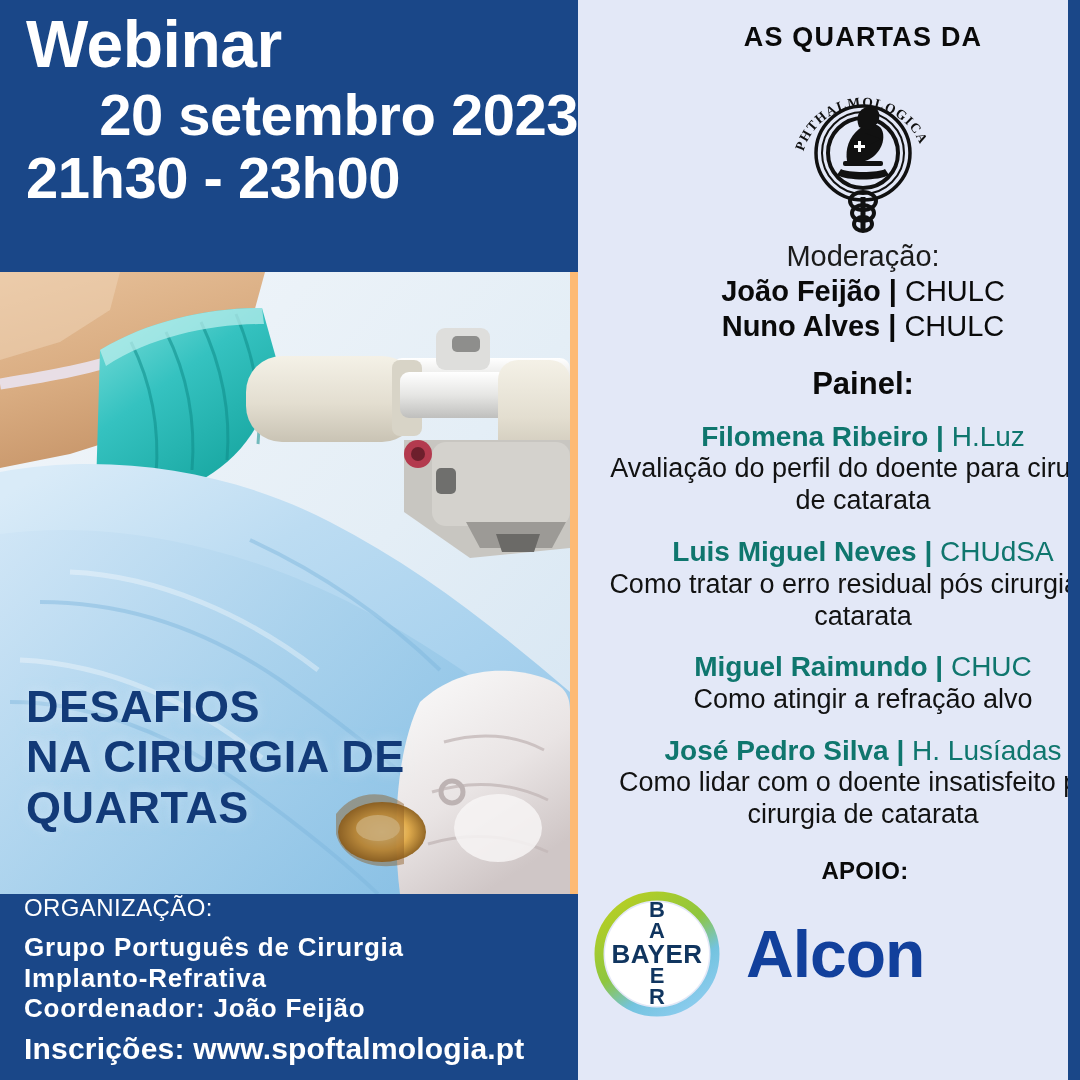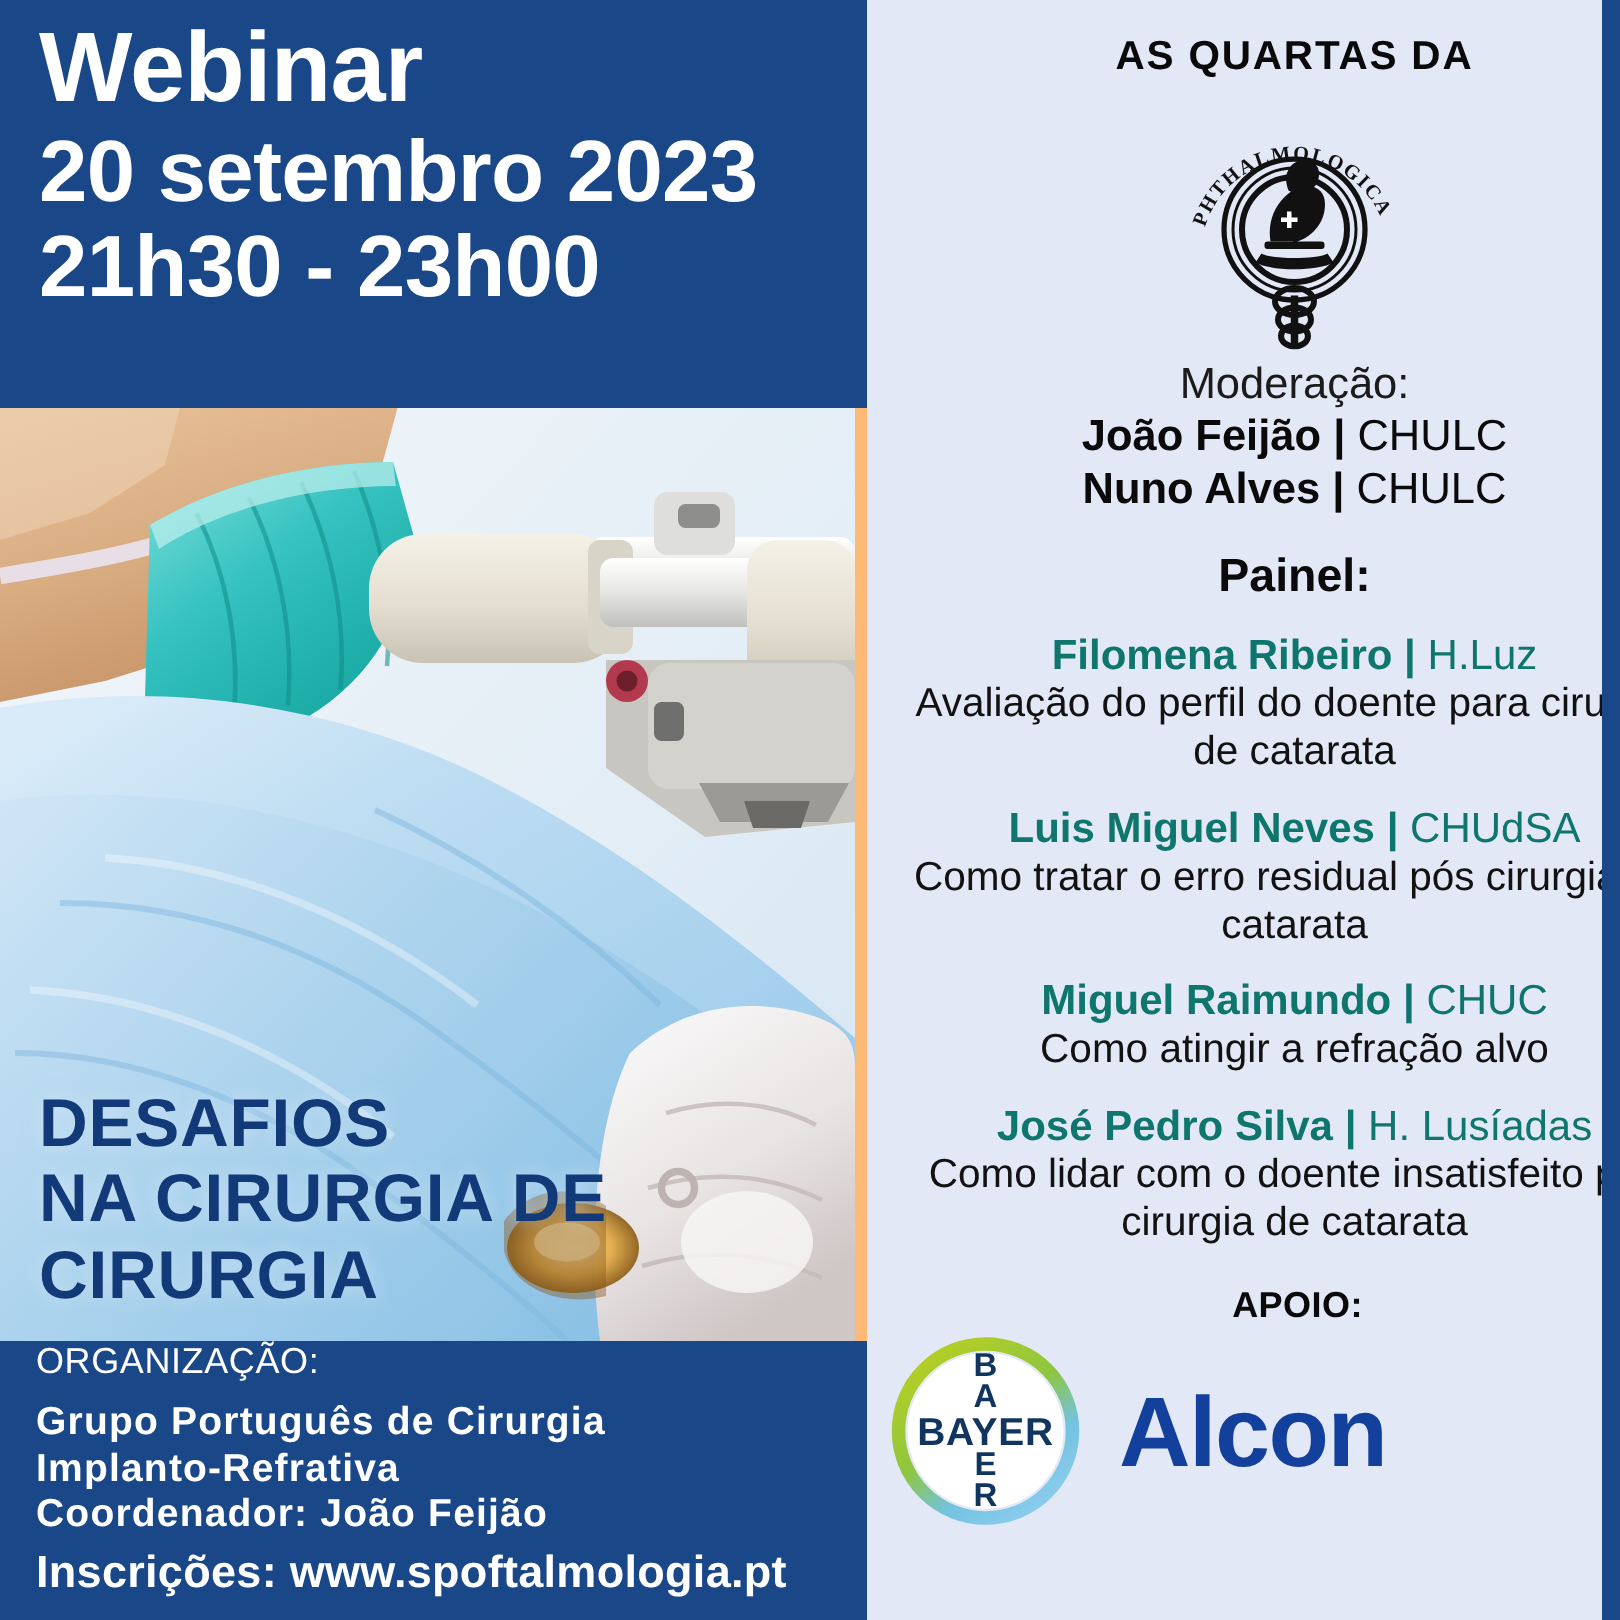--- a/index.html
+++ b/index.html
@@ -32,21 +32,21 @@
     padding:10px 0 0 26px;
   }
   .hdr-line {
     color:#ffffff;
     font-weight:bold;
     letter-spacing:-0.5px;
     white-space:nowrap;
     line-height:1.06;
   }
   .hdr-webinar { font-size:66px; margin-bottom:4px; }
-  .hdr-date    { font-size:58px; margin-bottom:2px; }
+  .hdr-date    { font-size:58px; margin-bottom:2px;text-align:right; }
   .hdr-time    { font-size:58px; }
 
   
   .photo {
     position:absolute;
     top:272px; left:0;
     width:570px; height:622px;
     overflow:hidden;
     background:#cfe2f0;
   }
@@ -56,21 +56,20 @@
     position:absolute;
     left:26px; top:682px;
     width:500px;
     color:#123a78;
     font-weight:bold;
     font-size:45px;
     line-height:1.12;
     letter-spacing:0.5px;
     z-index:6;
     text-shadow:0 0 12px rgba(220,235,250,0.55);
-    margin-top:42px;
   }
 
   
   .org-block {
     position:absolute;
     left:0; top:894px;
     width:578px; height:186px;
     background:#1a4788;
     padding:0 0 0 24px;
     z-index:7;
@@ -316,21 +315,21 @@
 
         <ellipse cx="382" cy="560" rx="44" ry="30" fill="url(#scopeLight)" opacity="0.9"></ellipse>
         <ellipse cx="378" cy="556" rx="22" ry="13" fill="#fff0c0" opacity="0.8"></ellipse>
         <path d="M336 542 C352 520 382 516 404 532 L404 592 C372 600 342 586 336 562 Z" fill="#8c5a22" opacity="0.45"></path>
       </svg>
     </div>
 
     <div class="photo-title">
       <div>DESAFIOS</div>
       <div>NA CIRURGIA DE</div>
-      <div>CIRURGIA</div>
+      <div>QUARTAS</div>
     </div>
 
     <div class="org-block">
       <div class="org-caption">ORGANIZAÇÃO:</div>
       <div class="org-line">Grupo Português de Cirurgia</div>
       <div class="org-line">Implanto-Refrativa</div>
       <div class="org-line">Coordenador: João Feijão</div>
       <div class="org-url">Inscrições: www.spoftalmologia.pt</div>
     </div>
   </div>

